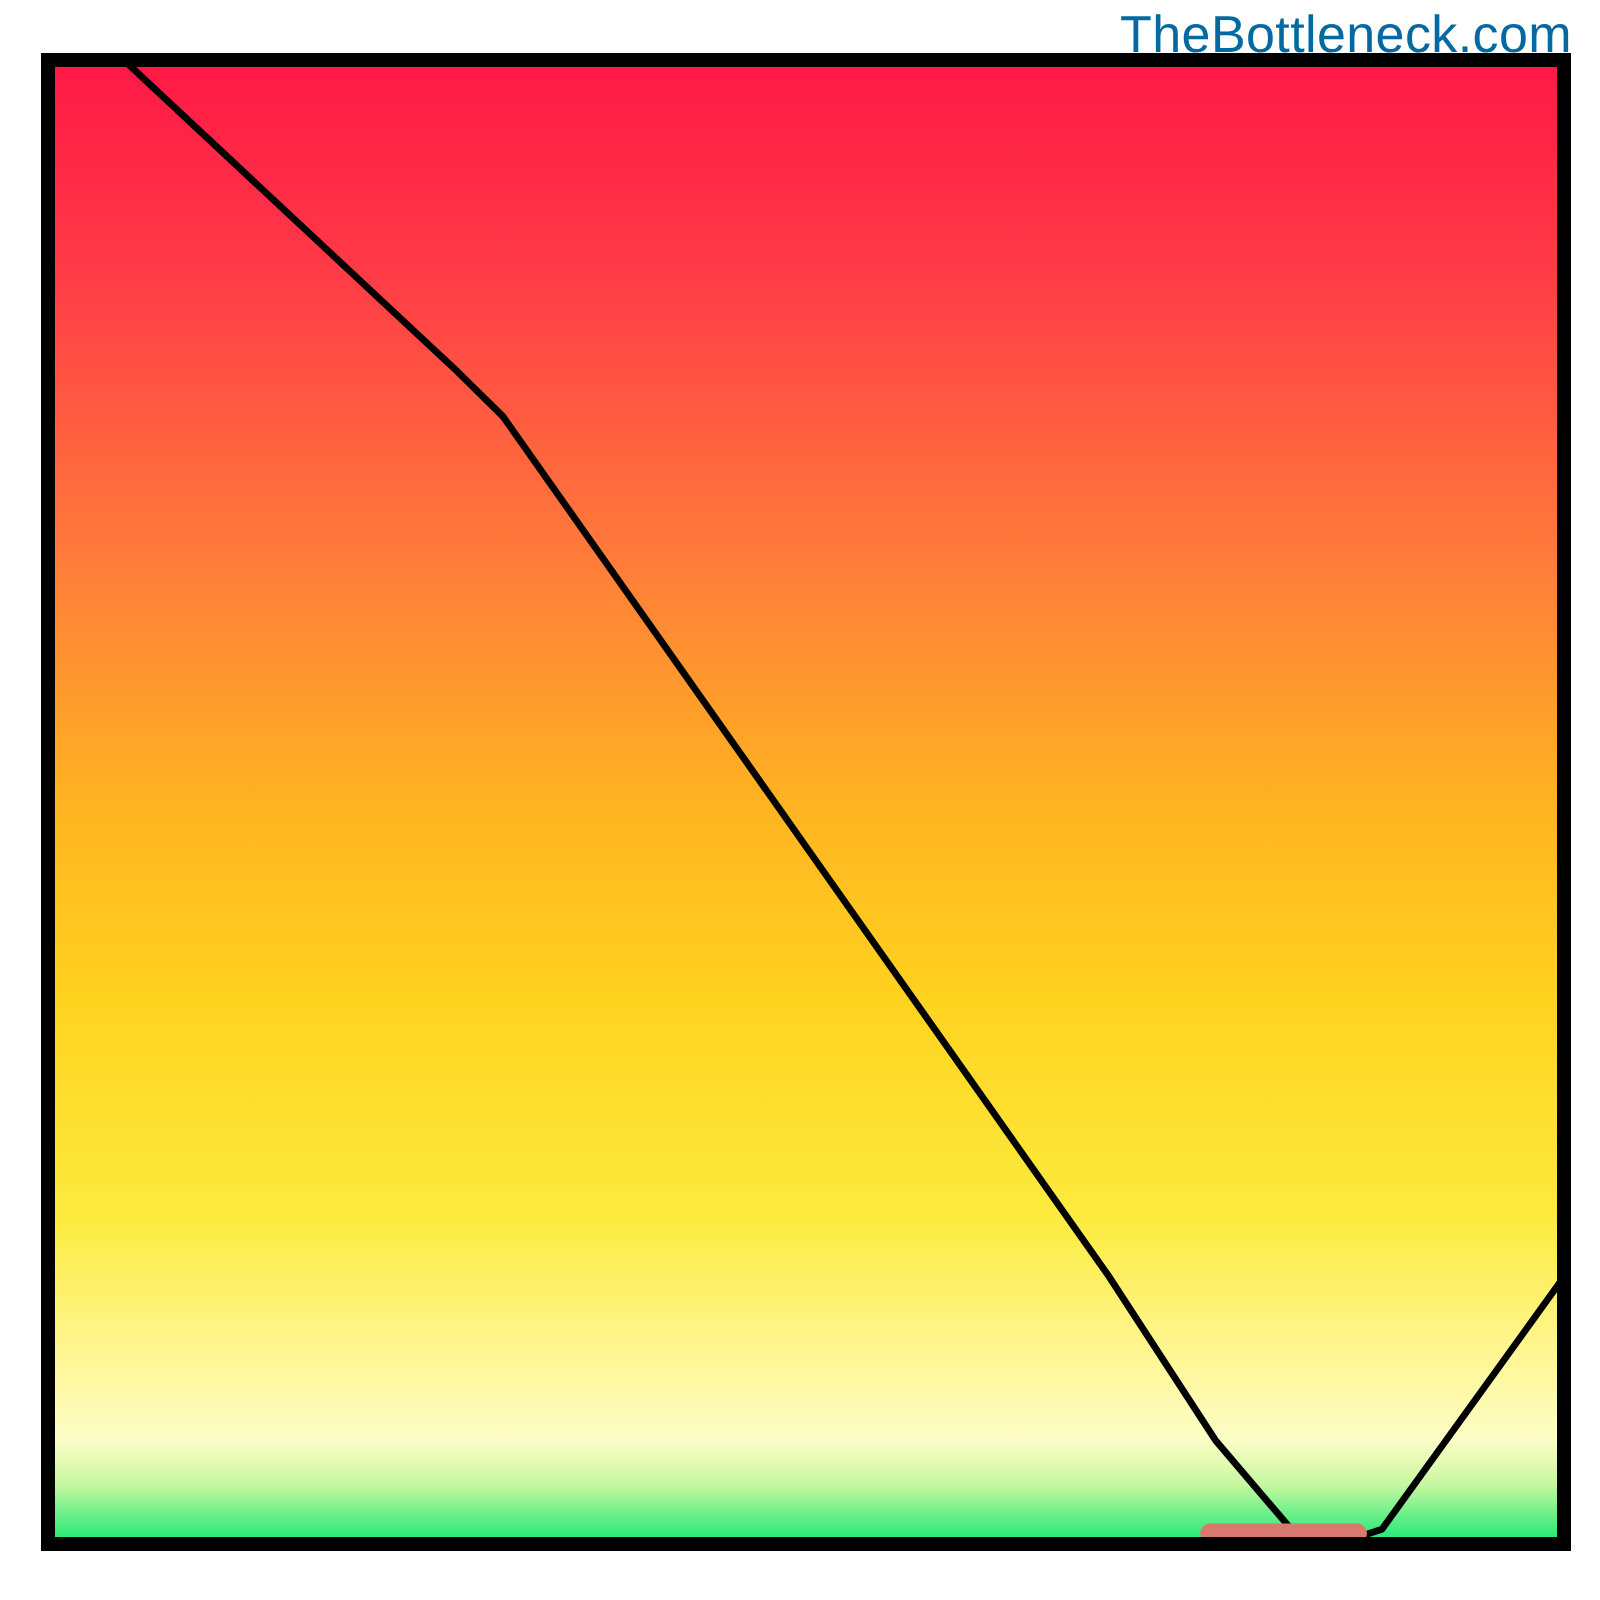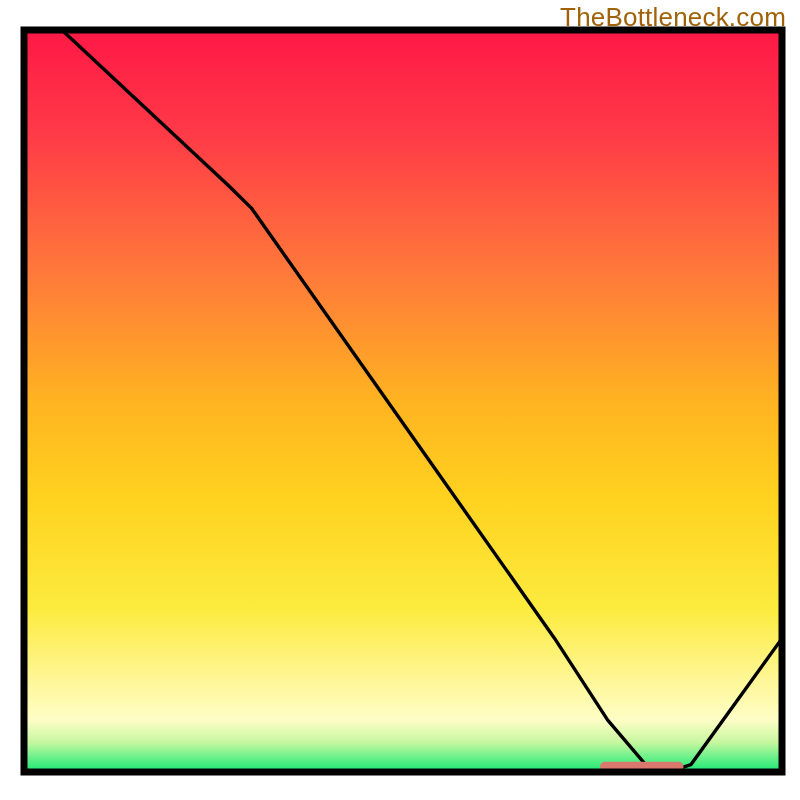--- a/index.html
+++ b/index.html
@@ -13,21 +13,21 @@
   }
   .stage {
     position: relative;
     width: 800px;
     height: 800px;
   }
   .watermark {
     position: absolute;
     top: 2px;
     right: 14px;
-    color: #a16207;
+    color: #0369a1;
     font-size: 26px;
     font-weight: 500;
     letter-spacing: 0.2px;
     z-index: 5;
   }
   svg.plot {
     position: absolute;
     left: 0;
     top: 0;
   }

